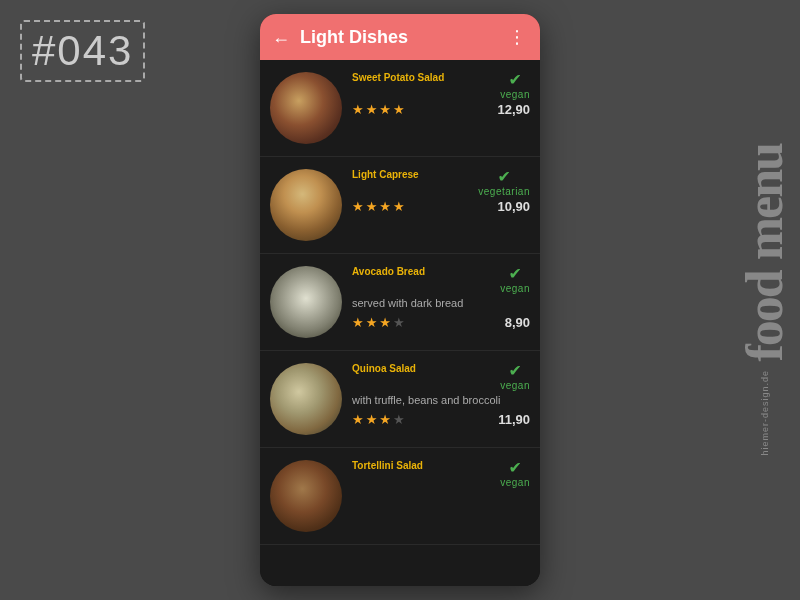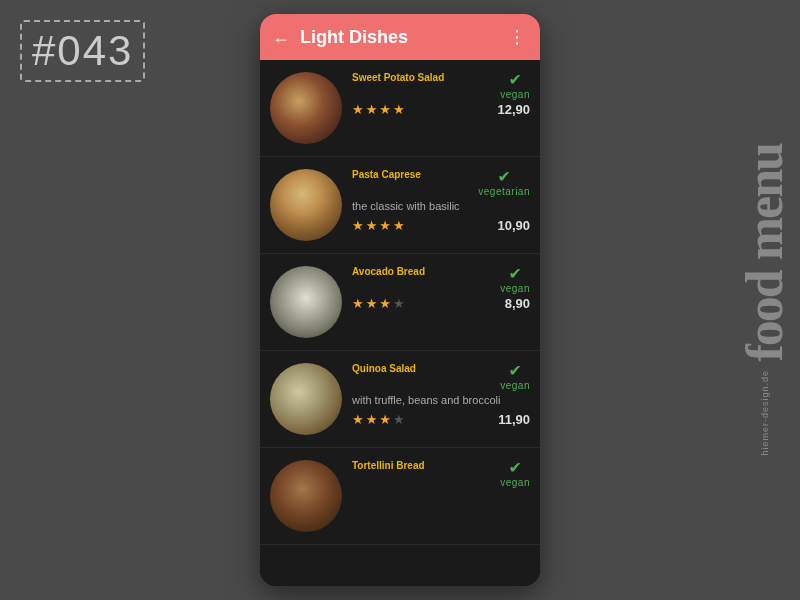--- a/index.html
+++ b/index.html
@@ -247,27 +247,26 @@
               <span class="star">★</span>
             </div>
         <span class="item-price">12,90</span>
       </div>
     </div>
   </div>
       <div class="menu-item">
     <div class="menu-item-image img-pasta"></div>
     <div class="menu-item-content">
       <div class="item-header-row">
-        <span class="item-name">Pasta Caprese</span>
+        <span class="item-name">Light Caprese</span>
         <div class="item-badge badge-vegetarian">
           <span class="badge-icon">✔</span>
           <span class="badge-label">vegetarian</span>
         </div>
       </div>
-      <div class="item-desc">the classic with basilic</div>
       <div class="item-bottom-row">
         <div class="stars">
               <span class="star">★</span>
               <span class="star">★</span>
               <span class="star">★</span>
               <span class="star">★</span>
             </div>
         <span class="item-price">10,90</span>
       </div>
     </div>
@@ -275,20 +274,21 @@
       <div class="menu-item">
     <div class="menu-item-image img-avocado"></div>
     <div class="menu-item-content">
       <div class="item-header-row">
         <span class="item-name">Avocado Bread</span>
         <div class="item-badge ">
           <span class="badge-icon">✔</span>
           <span class="badge-label">vegan</span>
         </div>
       </div>
+      <div class="item-desc">served with dark bread</div>
       <div class="item-bottom-row">
         <div class="stars">
               <span class="star">★</span>
               <span class="star">★</span>
               <span class="star">★</span>
               <span class="star empty">★</span>
             </div>
         <span class="item-price">8,90</span>
       </div>
     </div>
@@ -312,21 +312,21 @@
               <span class="star empty">★</span>
             </div>
         <span class="item-price">11,90</span>
       </div>
     </div>
   </div>
       <div class="menu-item">
     <div class="menu-item-image img-tortellini"></div>
     <div class="menu-item-content">
       <div class="item-header-row">
-        <span class="item-name">Tortellini Bread</span>
+        <span class="item-name">Tortellini Salad</span>
         <div class="item-badge ">
           <span class="badge-icon">✔</span>
           <span class="badge-label">vegan</span>
         </div>
       </div>
 
     </div>
   </div>
     </div>
 

